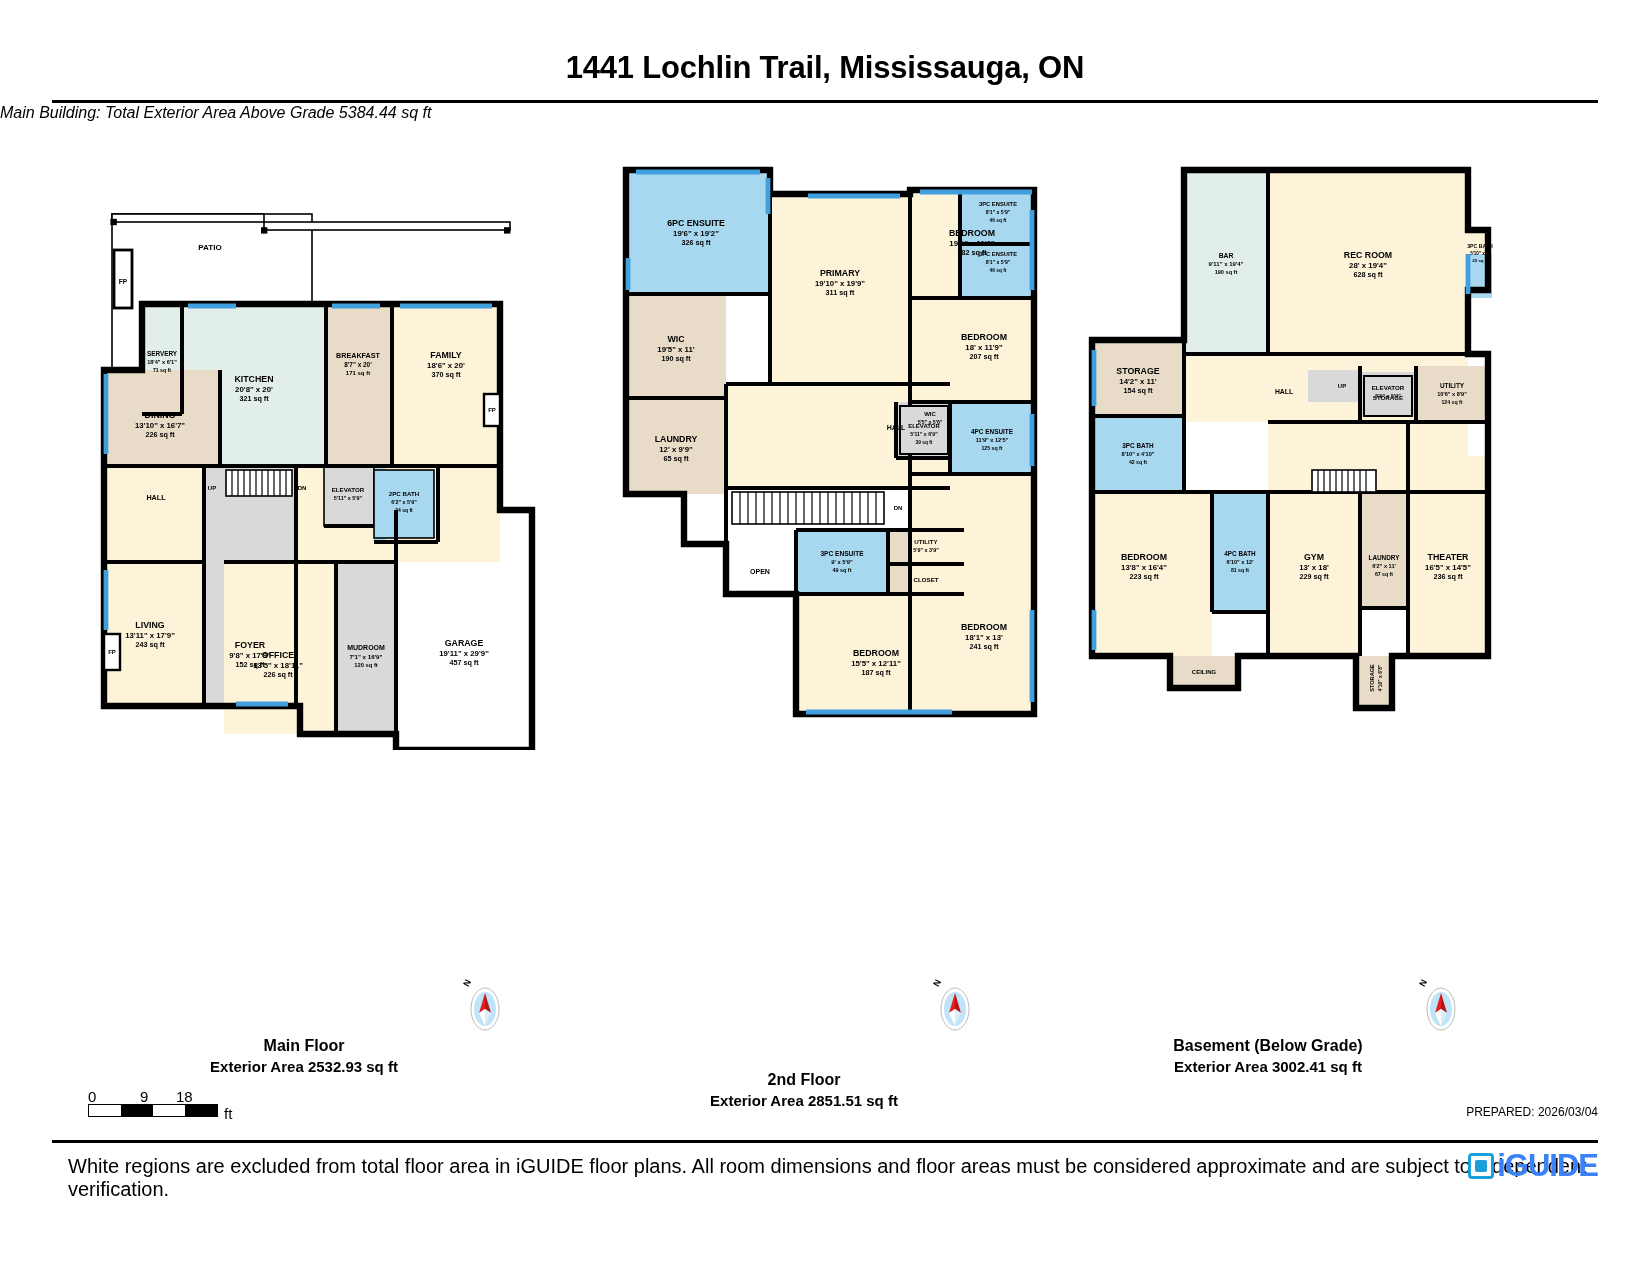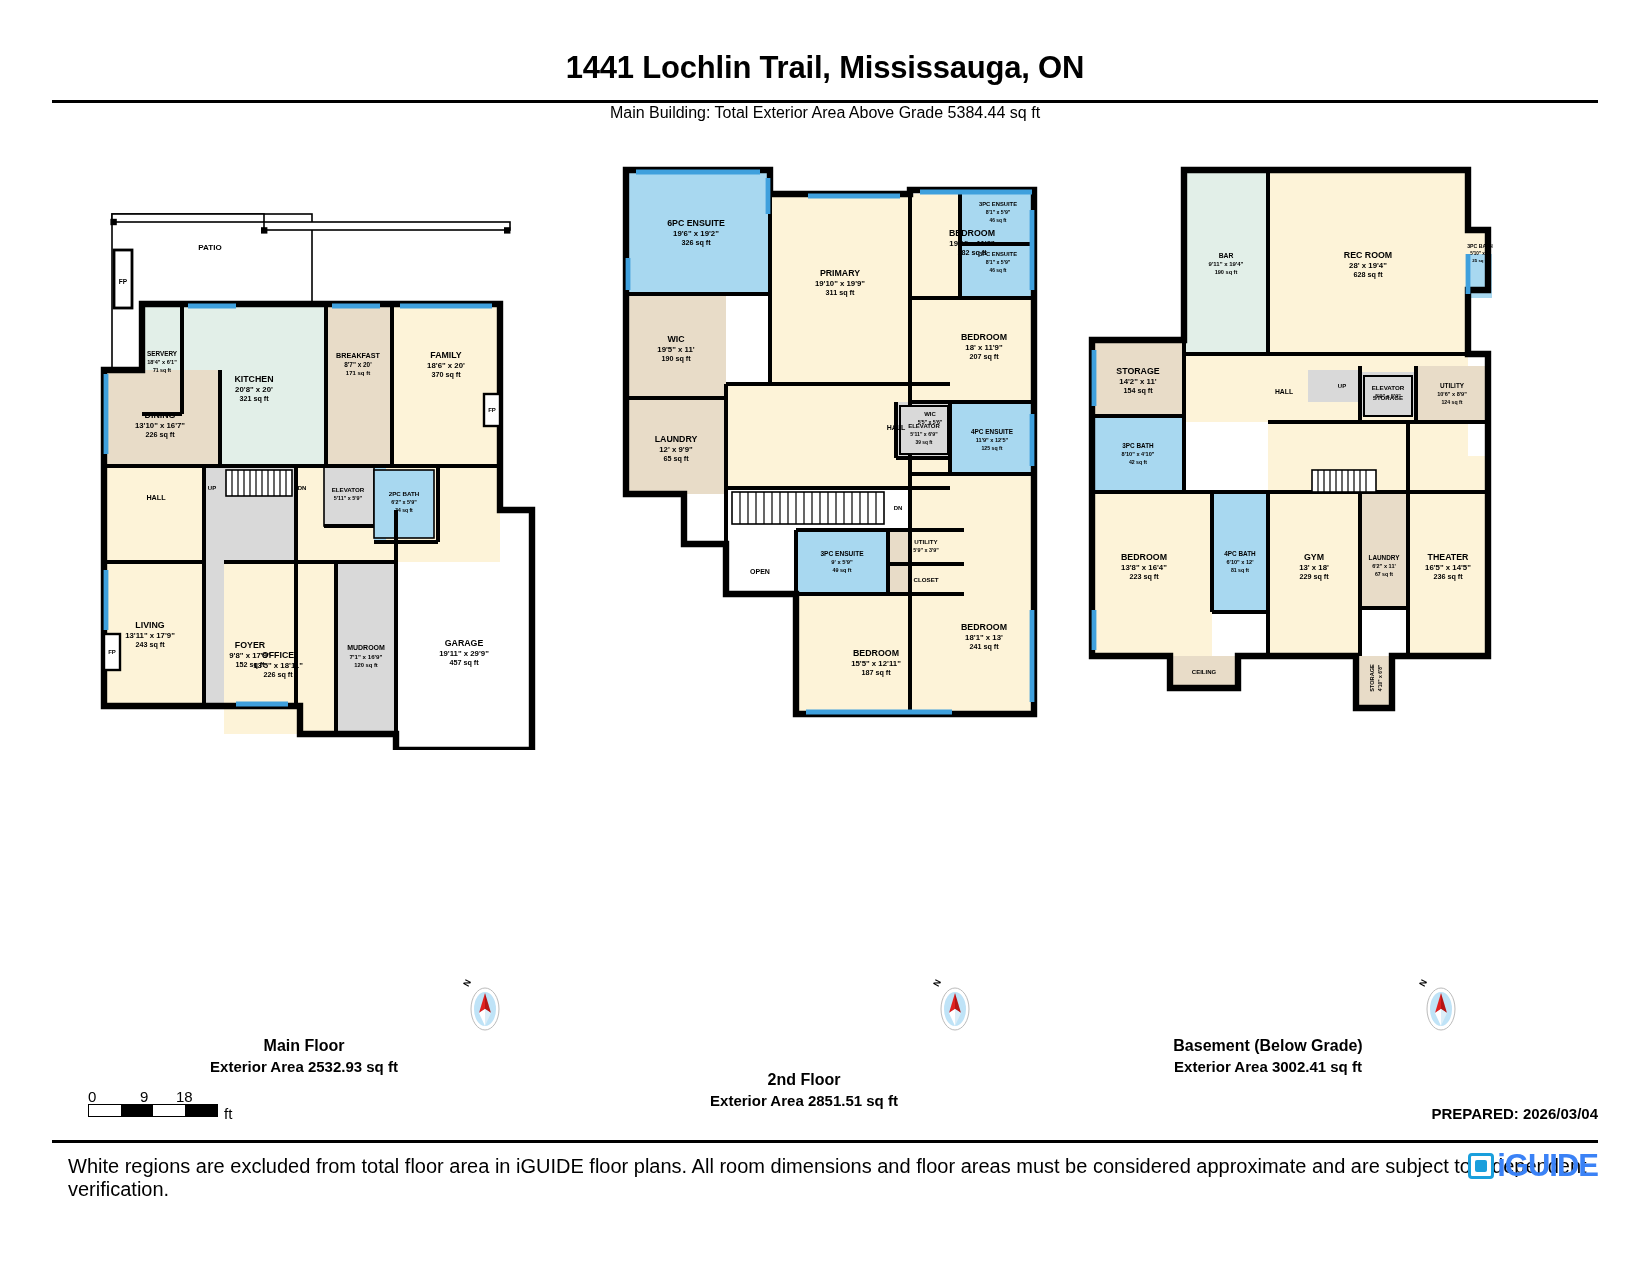--- a/index.html
+++ b/index.html
@@ -21,23 +21,24 @@
     letter-spacing:-0.2px;
     margin-top:50px;
   }
   #title-rule {
     position:absolute;
     left:52px; right:52px;
     top:100px;
     border-top:3px solid #000;
   }
   #subtitle {
-    text-align:center;
+    text-align:left;
     font-size:16px;
     margin-top:18px;
+    font-style:italic;
   }
 
   
   #plans { position:absolute; left:0; top:150px; width:1650px; height:880px; }
   .plan { position:absolute; top:0; }
   .plan svg { display:block; }
 
   
   .compass { position:absolute; width:46px; height:56px; }
   .compass .n-letter {
@@ -54,21 +55,21 @@
   
   #scalebar { position:absolute; left:88px; top:1088px; }
   #scalebar .ticks { position:relative; height:16px; width:145px; }
   #scalebar .ticks span { position:absolute; font-size:15px; }
   #scalebar .bar { display:flex; width:130px; height:13px; border:1px solid #000; }
   #scalebar .bar i { flex:1 1 auto; display:block; }
   #scalebar .bar i.on { background:#000; }
   #scalebar .bar i.off { background:#fff; }
   #scalebar .unit { position:absolute; left:136px; top:17px; font-size:15px;text-align:right; }
 
-  #prepared { position:absolute; right:52px; top:1105px; font-size:15px;font-weight:bold; }
+  #prepared { position:absolute; right:52px; top:1105px; font-size:12px; }
 
   #footer-rule { position:absolute; left:52px; right:52px; top:1140px; border-top:3px solid #000; }
   #disclaimer { position:absolute; left:68px; top:1155px; font-size:20px; }
 
   
   #logo { position:absolute; right:52px; top:1148px; display:flex; align-items:center; gap:3px; }
   #logo .mark {
     width:26px; height:26px; border:3px solid #1a9fdc; border-radius:4px;
     position:relative; background:#fff;
   }

